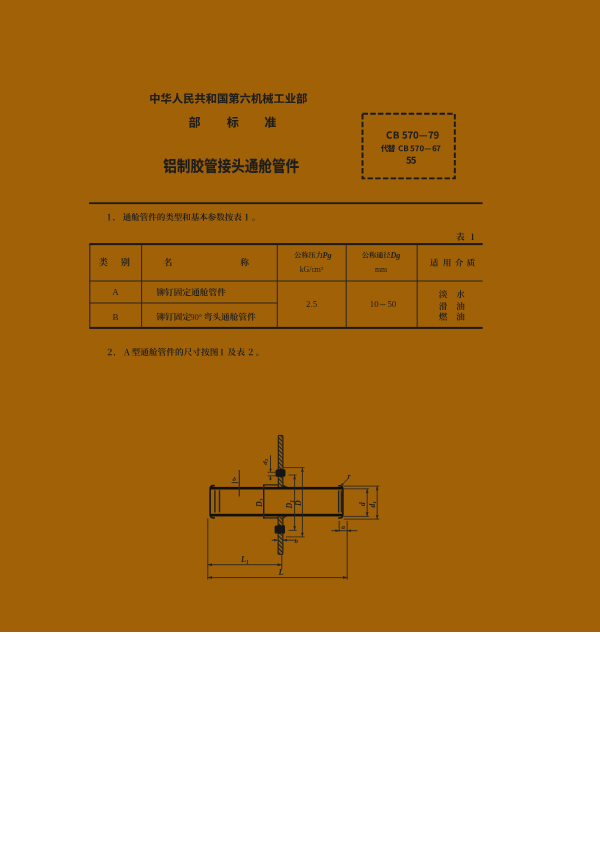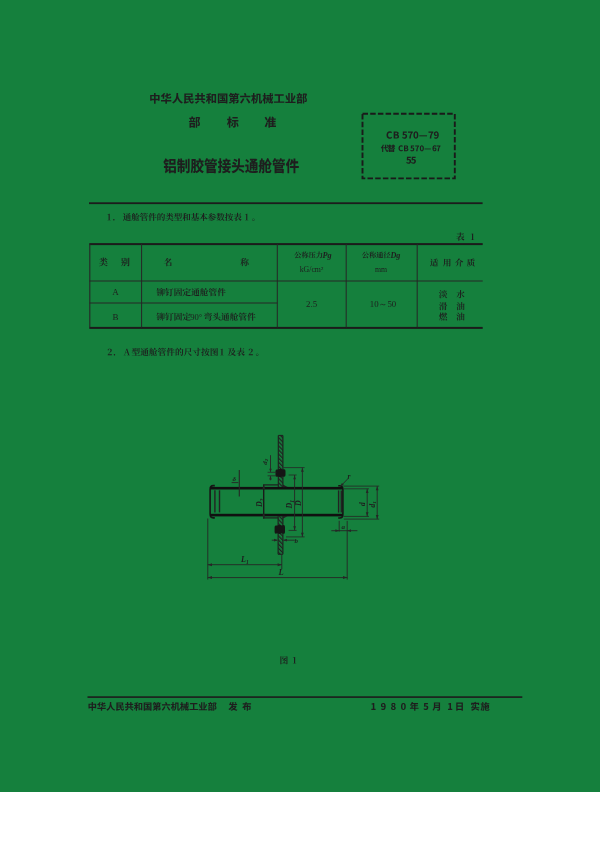--- a/index.html
+++ b/index.html
@@ -1,14 +1,14 @@
 <!DOCTYPE html>
 <html><head><meta charset="utf-8"><style>
 html,body{margin:0;padding:0;background:#ffffff;}
-#page{position:relative;width:600px;height:792px;background:#15803d;overflow:hidden;}
+#page{position:relative;width:600px;height:632px;background:#a16207;overflow:hidden;}
 </style></head><body>
 
 <div id="page">
 <svg width="600" height="848" viewBox="0 0 600 848">
 <defs>
         <pattern id="hatch" width="2.9" height="2.9" patternUnits="userSpaceOnUse" patternTransform="rotate(-45)">
           <rect x="0" y="0" width="1.25" height="2.9" fill="#1f1f1f"></rect>
         </pattern>
         <path id="g1" d="M86 -679H917V-170H780V-551H216V-165H86ZM153 -347H856V-219H153ZM429 -852H567V91H429Z"></path>
         <path id="g2" d="M843 -808 936 -706Q861 -660 772 -622Q682 -584 586 -553Q490 -522 395 -497Q390 -521 376 -551Q362 -581 349 -600Q418 -618 487 -641Q555 -664 620 -691Q684 -718 741 -747Q798 -777 843 -808ZM518 -835H649V-510Q649 -482 657 -475Q665 -468 694 -468Q700 -468 714 -468Q728 -468 746 -468Q763 -468 778 -468Q793 -468 800 -468Q817 -468 825 -476Q834 -483 838 -504Q843 -526 845 -567Q866 -553 899 -540Q933 -526 958 -520Q952 -457 936 -422Q921 -386 892 -372Q862 -357 812 -357Q805 -357 791 -357Q777 -357 760 -357Q743 -357 726 -357Q710 -357 696 -357Q682 -357 674 -357Q612 -357 578 -371Q545 -385 531 -418Q518 -452 518 -509ZM298 -854 420 -811Q383 -750 333 -692Q283 -634 228 -583Q172 -533 118 -496Q108 -509 91 -527Q75 -546 57 -565Q38 -583 25 -595Q78 -625 129 -666Q180 -707 223 -755Q267 -804 298 -854ZM199 -684 283 -767 328 -755V-336H199ZM431 -337H570V92H431ZM45 -227H959V-102H45Z"></path>

